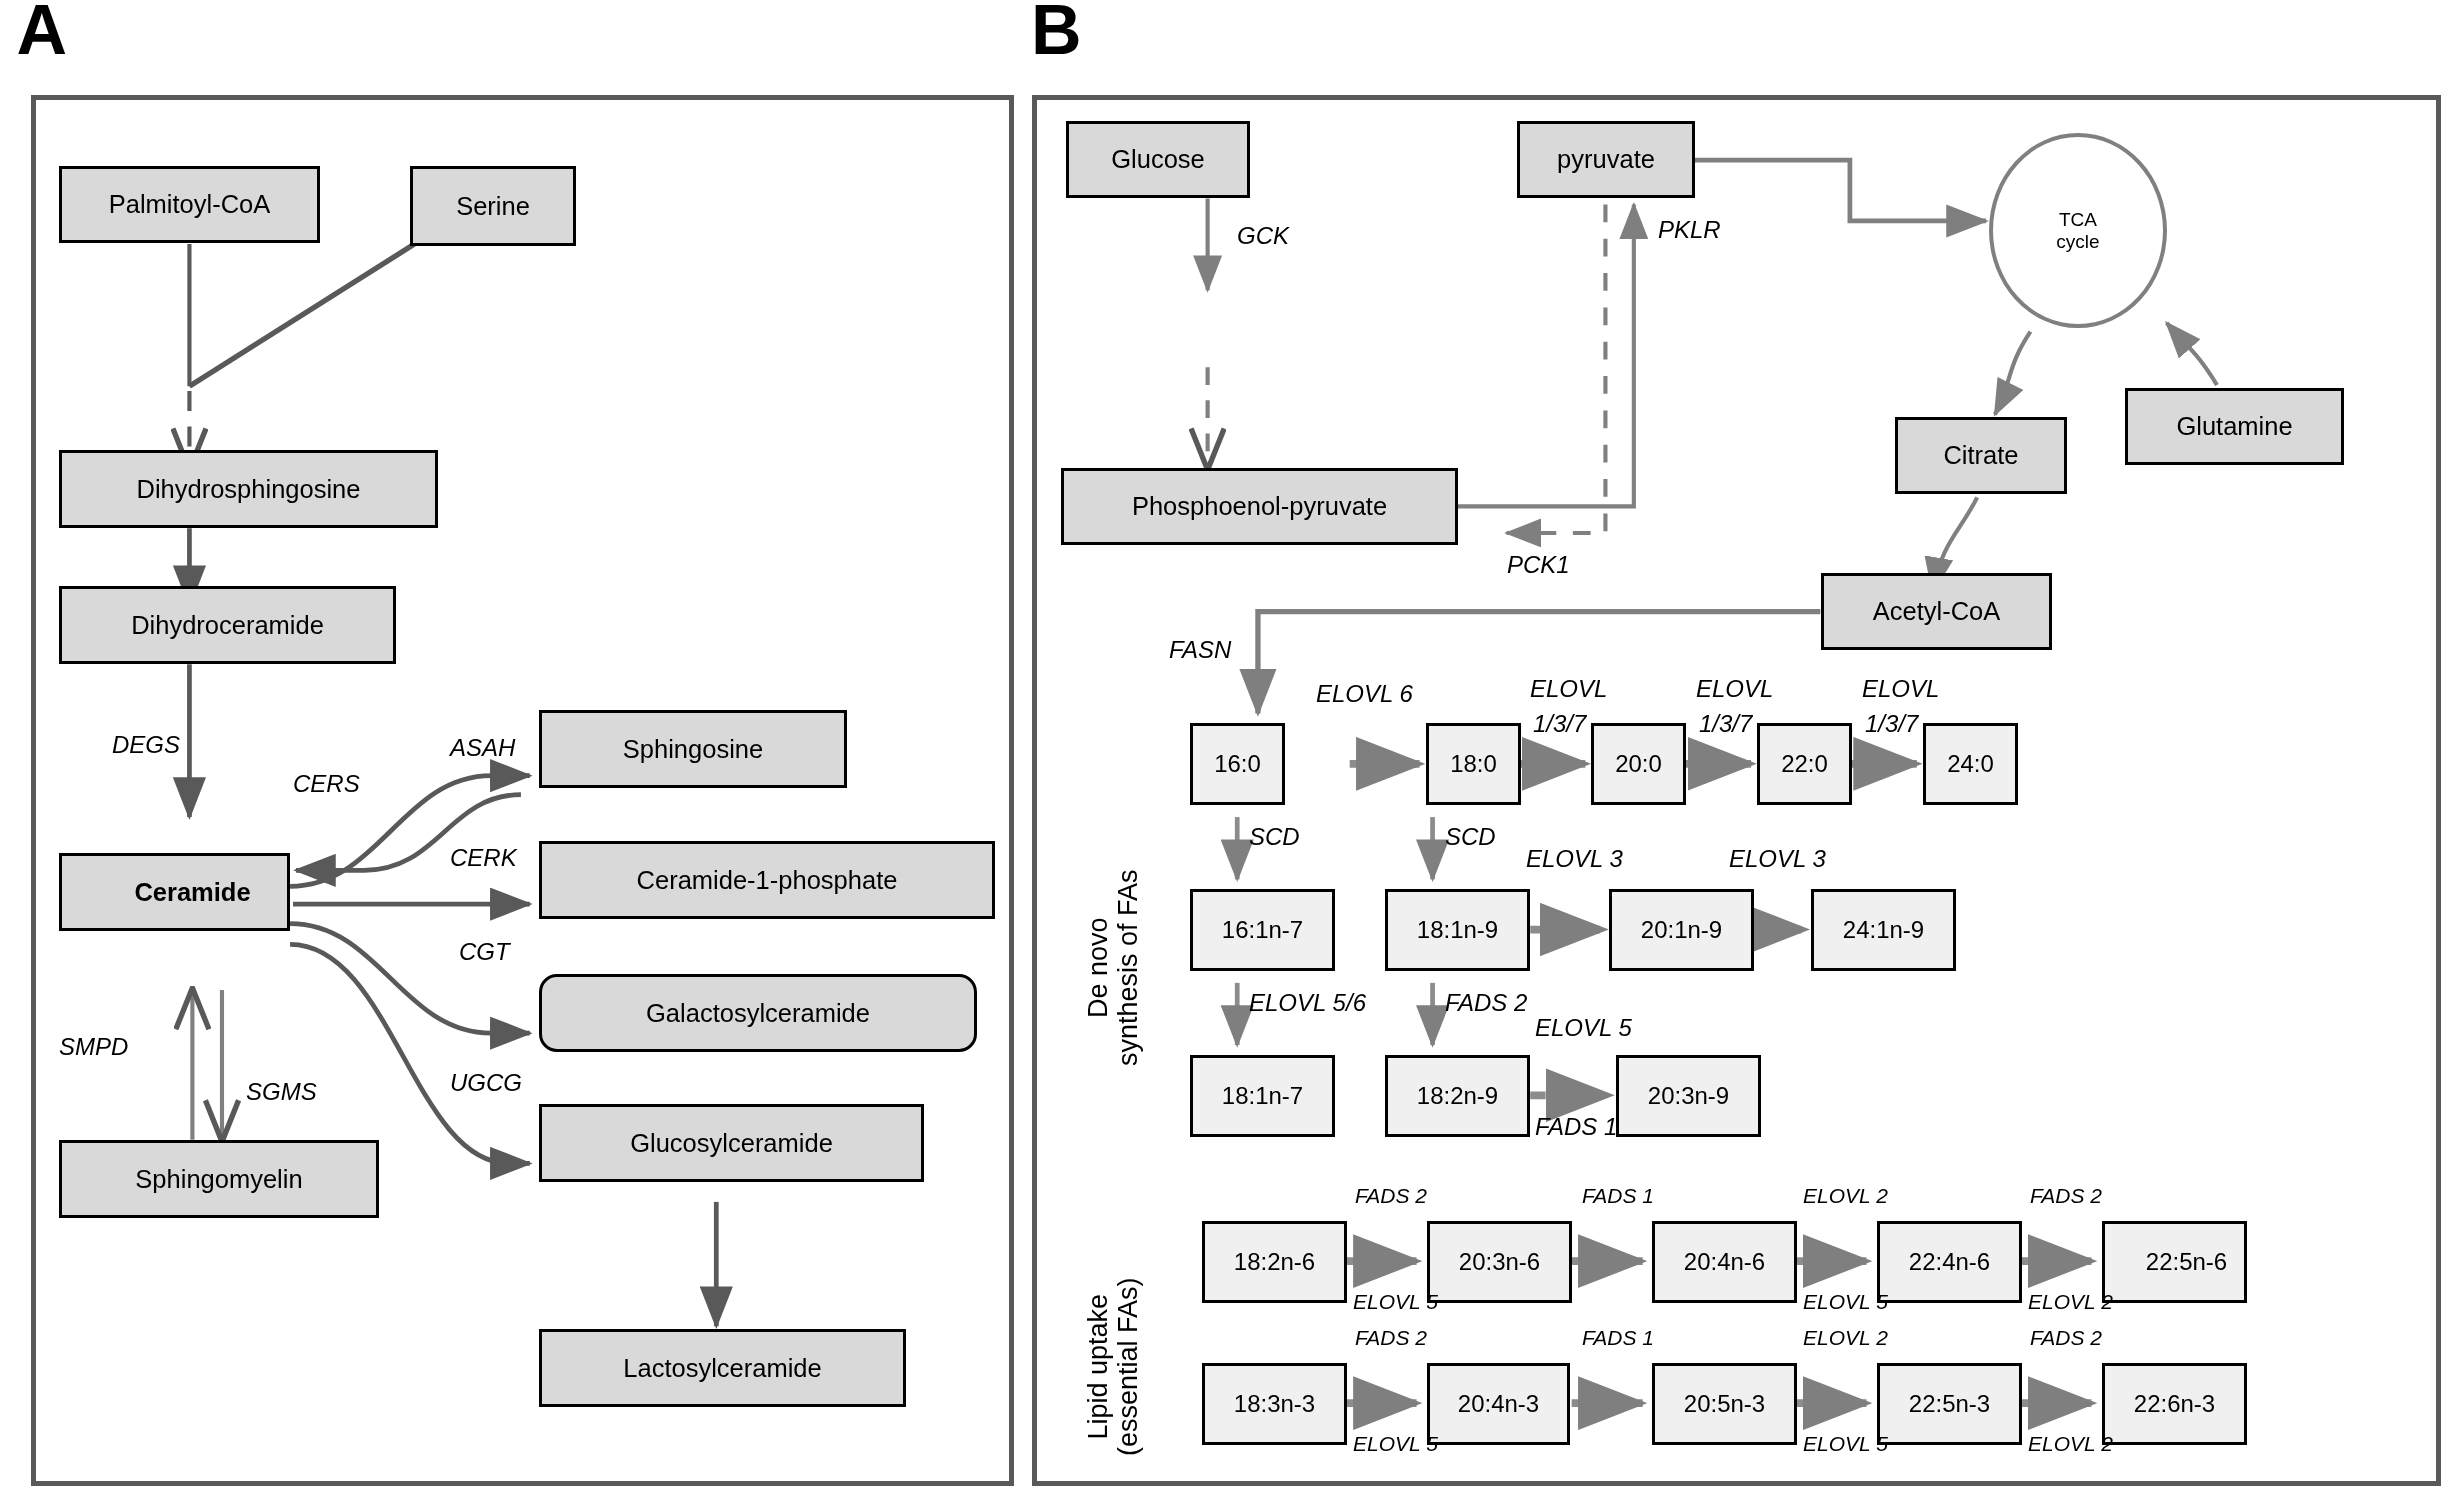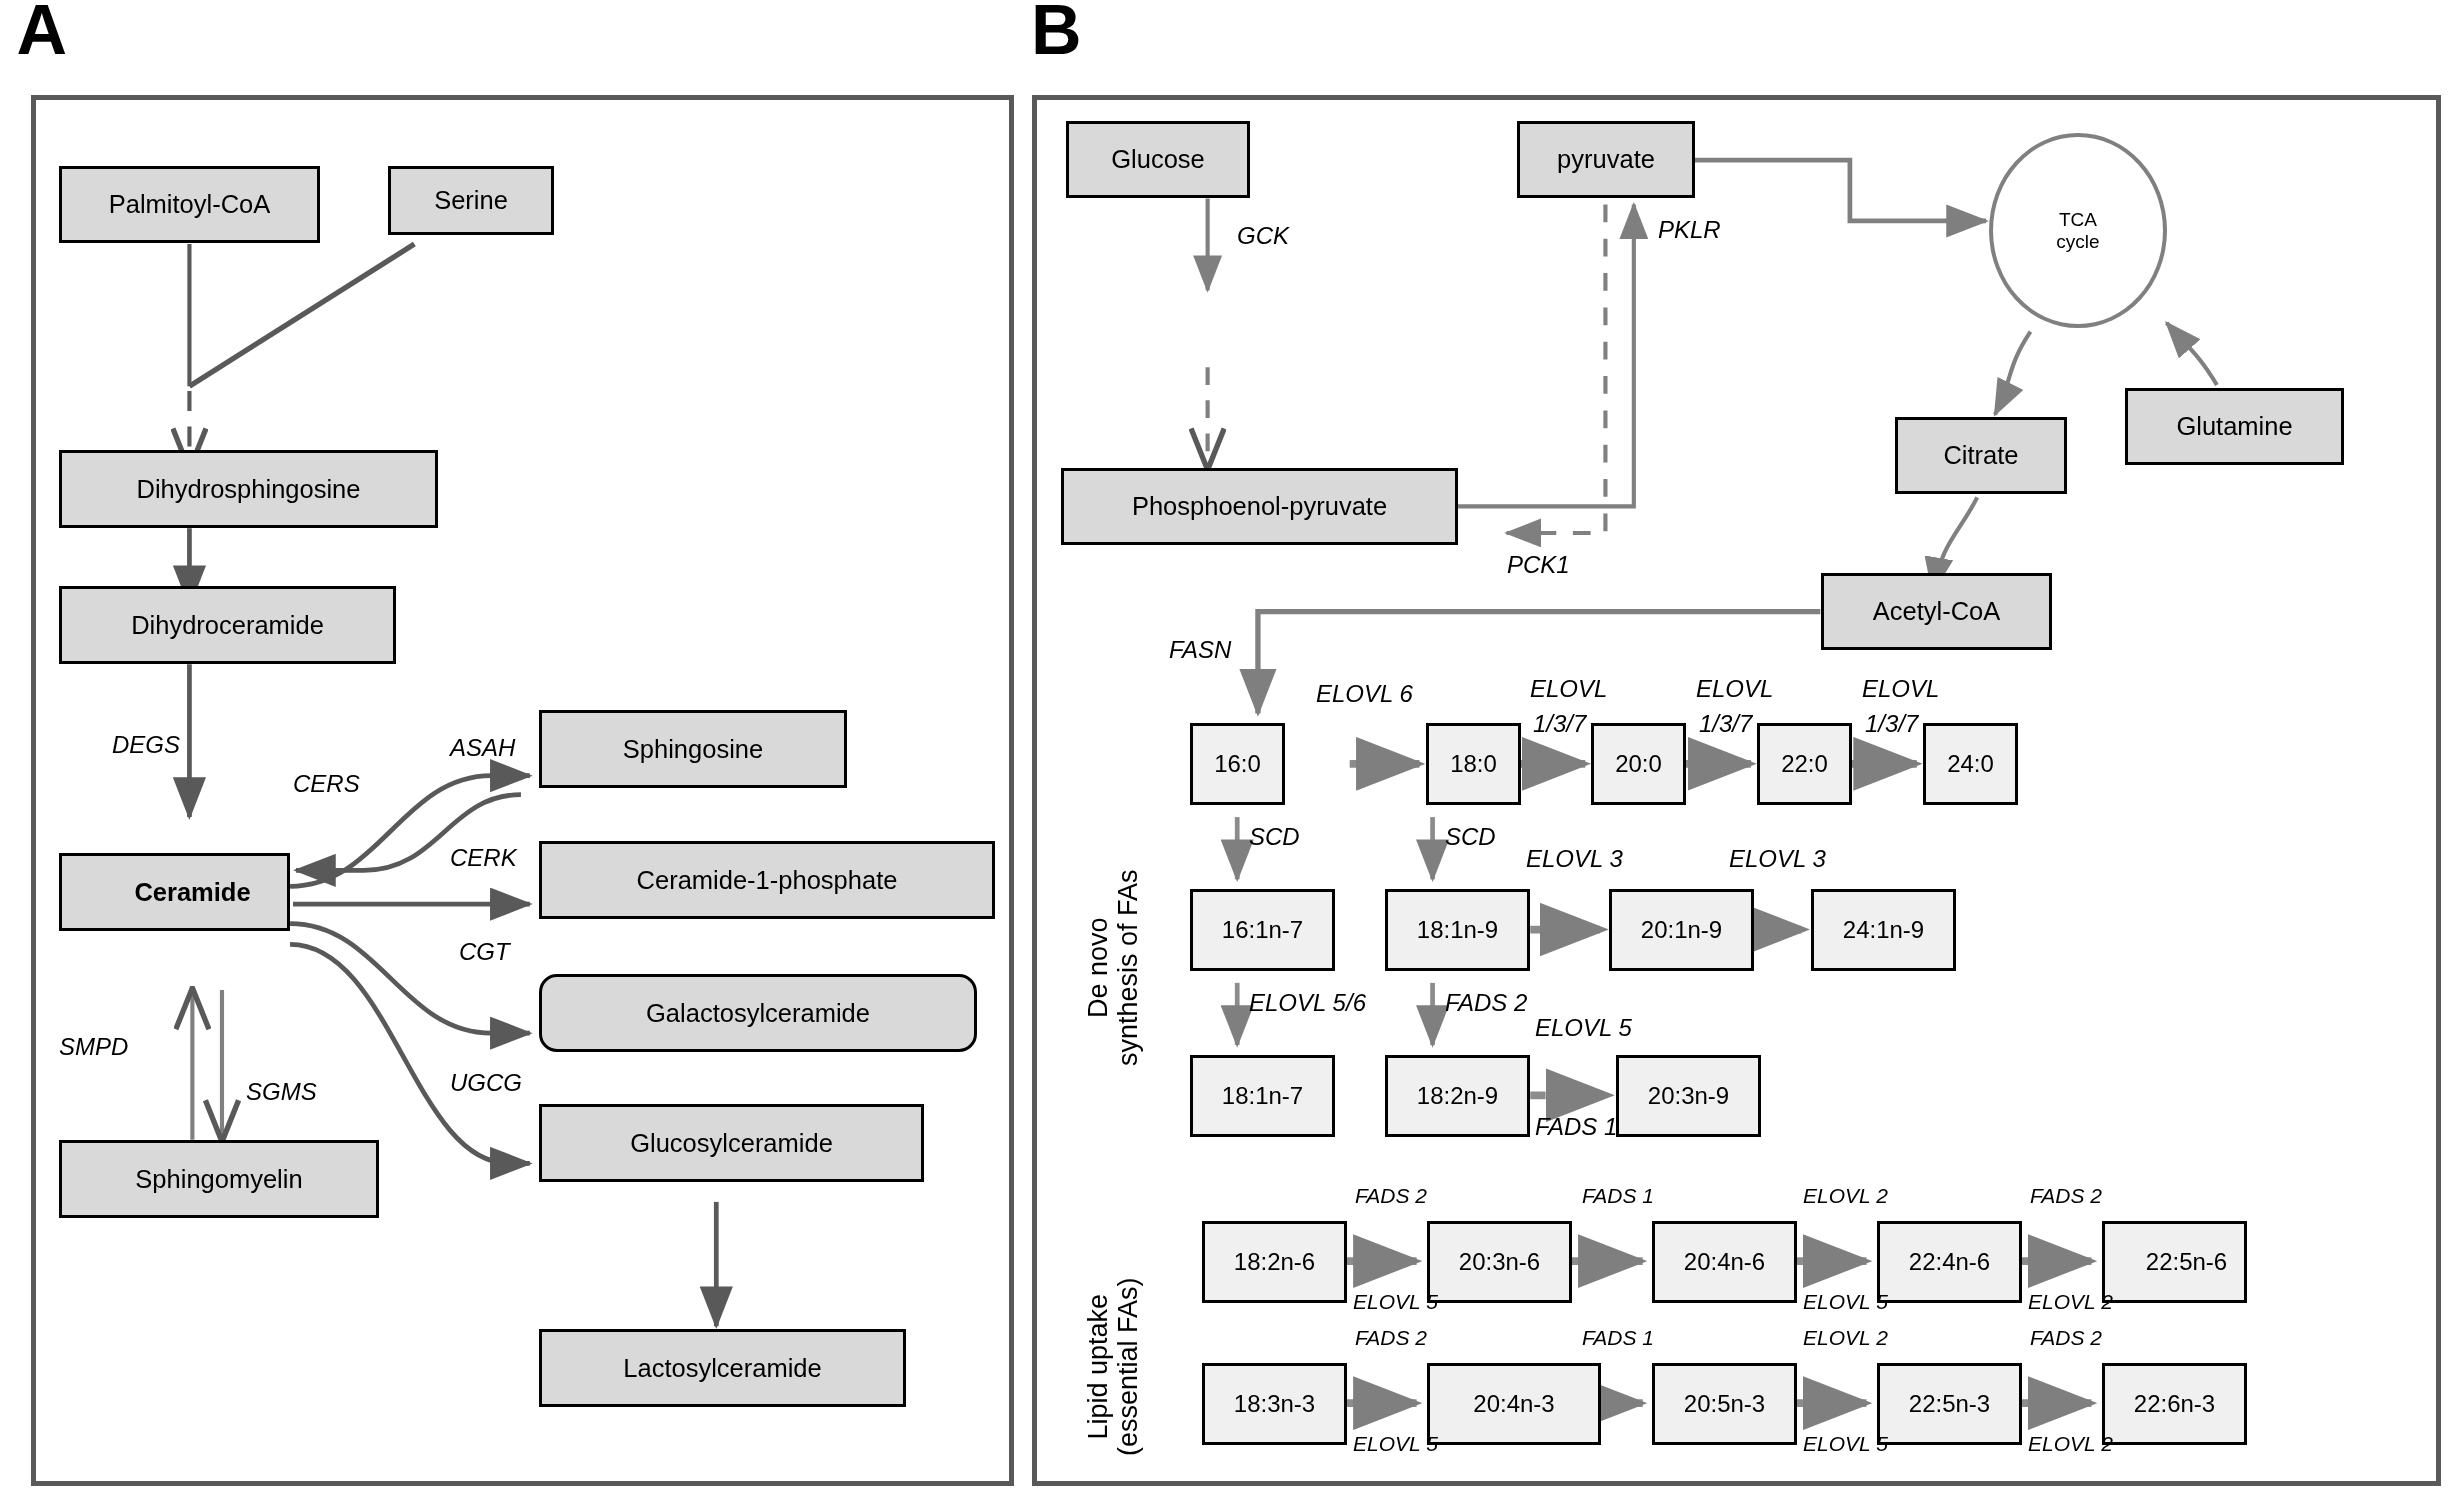--- a/index.html
+++ b/index.html
@@ -64,21 +64,21 @@
 
     <path d="M490,1595 C660,1595 700,1965 860,1965 L895,1965" stroke="#595959" stroke-width="8" fill="none" marker-end="url(#ahDark)"></path>
 
     <path d="M325,1925 L325,1672" stroke="#808080" stroke-width="7" fill="none" marker-end="url(#ahOpen)"></path>
     <path d="M375,1672 L375,1925" stroke="#808080" stroke-width="7" fill="none" marker-end="url(#ahOpen)"></path>
 
     <path d="M1210,2030 L1210,2240" stroke="#595959" stroke-width="8" fill="none" marker-end="url(#ahDark)"></path>
   </svg>
 
   <div class="nodebox" style="left:59px;top:166px;width:261px;height:77px;">Palmitoyl-CoA</div>
-  <div class="nodebox" style="left:388px;top:166px;width:166px;height:69px;">Serine</div>
+  <div class="nodebox" style="left:410px;top:166px;width:166px;height:80px;">Serine</div>
   <div class="nodebox" style="left:59px;top:450px;width:379px;height:78px;">Dihydrosphingosine</div>
   <div class="nodebox" style="left:59px;top:586px;width:337px;height:78px;">Dihydroceramide</div>
   <div class="nodebox bold" style="left:59px;top:853px;width:231px;height:78px;">Ceramide</div>
   <div class="nodebox" style="left:59px;top:1140px;width:320px;height:78px;">Sphingomyelin</div>
 
   <div class="nodebox" style="left:539px;top:710px;width:308px;height:78px;">Sphingosine</div>
   <div class="nodebox" style="left:539px;top:841px;width:456px;height:78px;">Ceramide-1-phosphate</div>
   <div class="nodebox" style="left:539px;top:974px;width:438px;height:78px;border-radius:18px;">Galactosylceramide</div>
   <div class="nodebox" style="left:539px;top:1104px;width:385px;height:78px;">Glucosylceramide</div>
   <div class="nodebox" style="left:539px;top:1329px;width:367px;height:78px;">Lactosylceramide</div>
@@ -219,21 +219,21 @@
 
   <div class="enz sm" style="left:1355px;top:1184px;">FADS 2</div>
   <div class="enz sm" style="left:1353px;top:1290px;">ELOVL 5</div>
   <div class="enz sm" style="left:1582px;top:1184px;">FADS 1</div>
   <div class="enz sm" style="left:1803px;top:1184px;">ELOVL 2</div>
   <div class="enz sm" style="left:1803px;top:1290px;">ELOVL 5</div>
   <div class="enz sm" style="left:2030px;top:1184px;">FADS 2</div>
   <div class="enz sm" style="left:2028px;top:1290px;">ELOVL 2</div>
 
   <div class="nodebox fa" style="left:1202px;top:1363px;width:145px;height:82px;">18:3n-3</div>
-  <div class="nodebox fa" style="left:1427px;top:1363px;width:174px;height:82px;">20:4n-3</div>
+  <div class="nodebox fa" style="left:1427px;top:1363px;width:143px;height:82px;">20:4n-3</div>
   <div class="nodebox fa" style="left:1652px;top:1363px;width:145px;height:82px;">20:5n-3</div>
   <div class="nodebox fa" style="left:1877px;top:1363px;width:145px;height:82px;">22:5n-3</div>
   <div class="nodebox fa" style="left:2102px;top:1363px;width:145px;height:82px;">22:6n-3</div>
 
   <div class="enz sm" style="left:1355px;top:1326px;">FADS 2</div>
   <div class="enz sm" style="left:1353px;top:1432px;">ELOVL 5</div>
   <div class="enz sm" style="left:1582px;top:1326px;">FADS 1</div>
   <div class="enz sm" style="left:1803px;top:1326px;">ELOVL 2</div>
   <div class="enz sm" style="left:1803px;top:1432px;">ELOVL 5</div>
   <div class="enz sm" style="left:2030px;top:1326px;">FADS 2</div>

